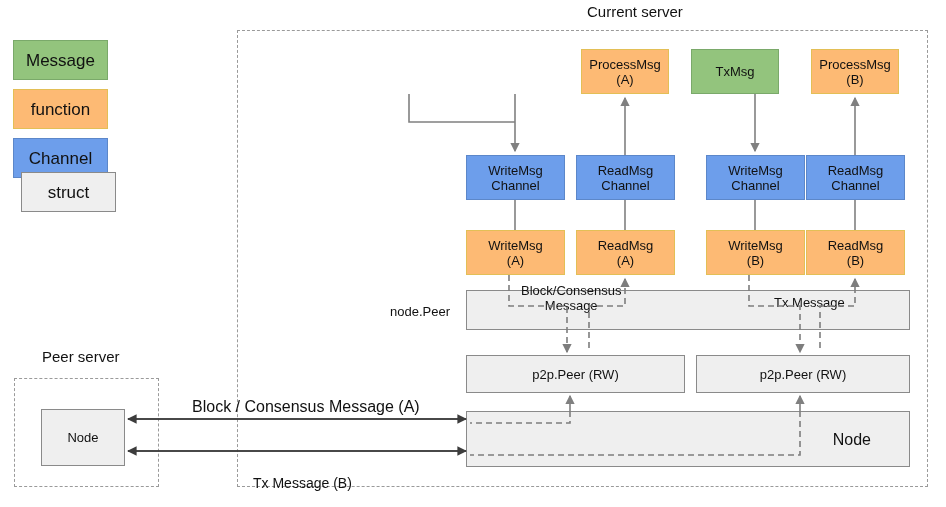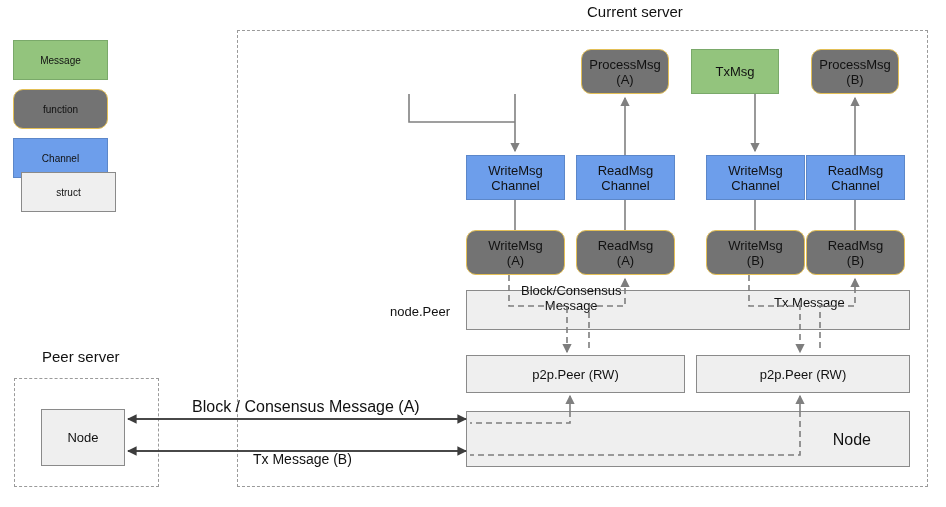--- a/index.html
+++ b/index.html
@@ -23,26 +23,26 @@
     align-items:center;
     justify-content:center;
     text-align:center;
     font-size:13px;
     line-height:15px;
     color:#111111;
     border:1px solid #888888;
     white-space:pre-line;
   }
   .msg   { background:#93c47d; border-color:#7aa96a; }
-  .func  { background:#737373; border-color:#e3bf56;border-radius:10px; }
+  .func  { background:#fdba74; border-color:#e3bf56; }
   .chan  { background:#6d9eeb; border-color:#5c87c9; }
   .struct{ background:#efefef; border-color:#8a8a8a; }
 
   .legend-box{
-    font-size:10px;
+    font-size:17px;
   }
 
   
   .label{
     position:absolute;
     font-size:13px;
     line-height:15px;
     color:#111111;
     white-space:nowrap;
   }
@@ -117,21 +117,21 @@
   <div class="label" style="left:774px; top:295px;">Tx Message</div>
 
   <div class="box struct" style="left:466px; top:355px; width:219px; height:38px;">p2p.Peer (RW)</div>
   <div class="box struct" style="left:696px; top:355px; width:214px; height:38px;">p2p.Peer (RW)</div>
 
   <div class="box struct" style="left:466px; top:411px; width:444px; height:56px; justify-content:flex-end; padding-right:38px; font-size:16px;">Node</div>
 
   <div class="box struct" style="left:41px; top:409px; width:84px; height:57px;">Node</div>
 
   <div class="label" style="left:192px; top:399px; font-size:16px;">Block / Consensus Message (A)</div>
-  <div class="label" style="left:253px; top:452px; font-size:14px;">Tx Message (B)</div>
+  <div class="label" style="left:253px; top:476px; font-size:14px;">Tx Message (B)</div>
 
   <svg class="wires" viewBox="0 0 946 507">
     <defs>
       <marker id="ah-gray" markerWidth="9" markerHeight="9" refX="5.2" refY="3" orient="auto" markerUnits="strokeWidth">
         <path d="M0,0 L6,3 L0,6 z" fill="#808080"></path>
       </marker>
       <marker id="ah-dash" markerWidth="9" markerHeight="9" refX="5.2" refY="3" orient="auto" markerUnits="strokeWidth">
         <path d="M0,0 L6,3 L0,6 z" fill="#7d7d7d"></path>
       </marker>
       <marker id="ah-black" markerWidth="9" markerHeight="9" refX="5.4" refY="3" orient="auto" markerUnits="strokeWidth">

